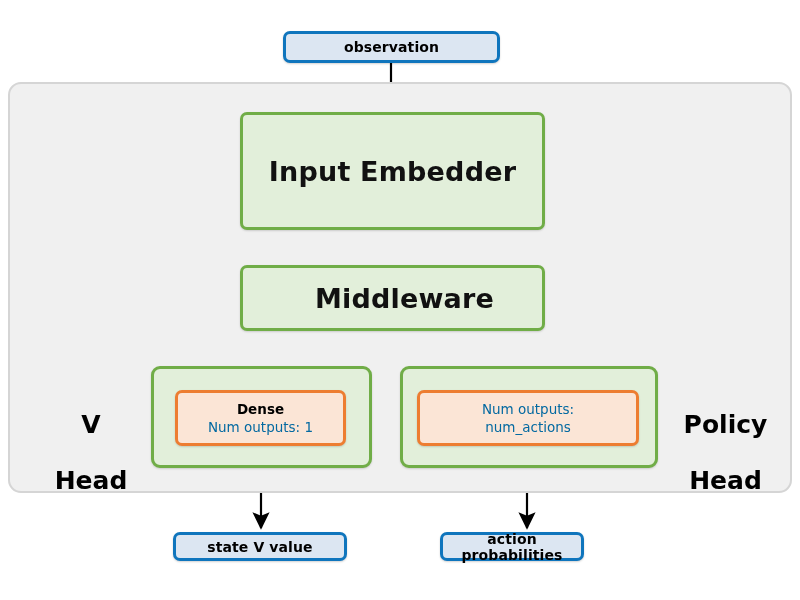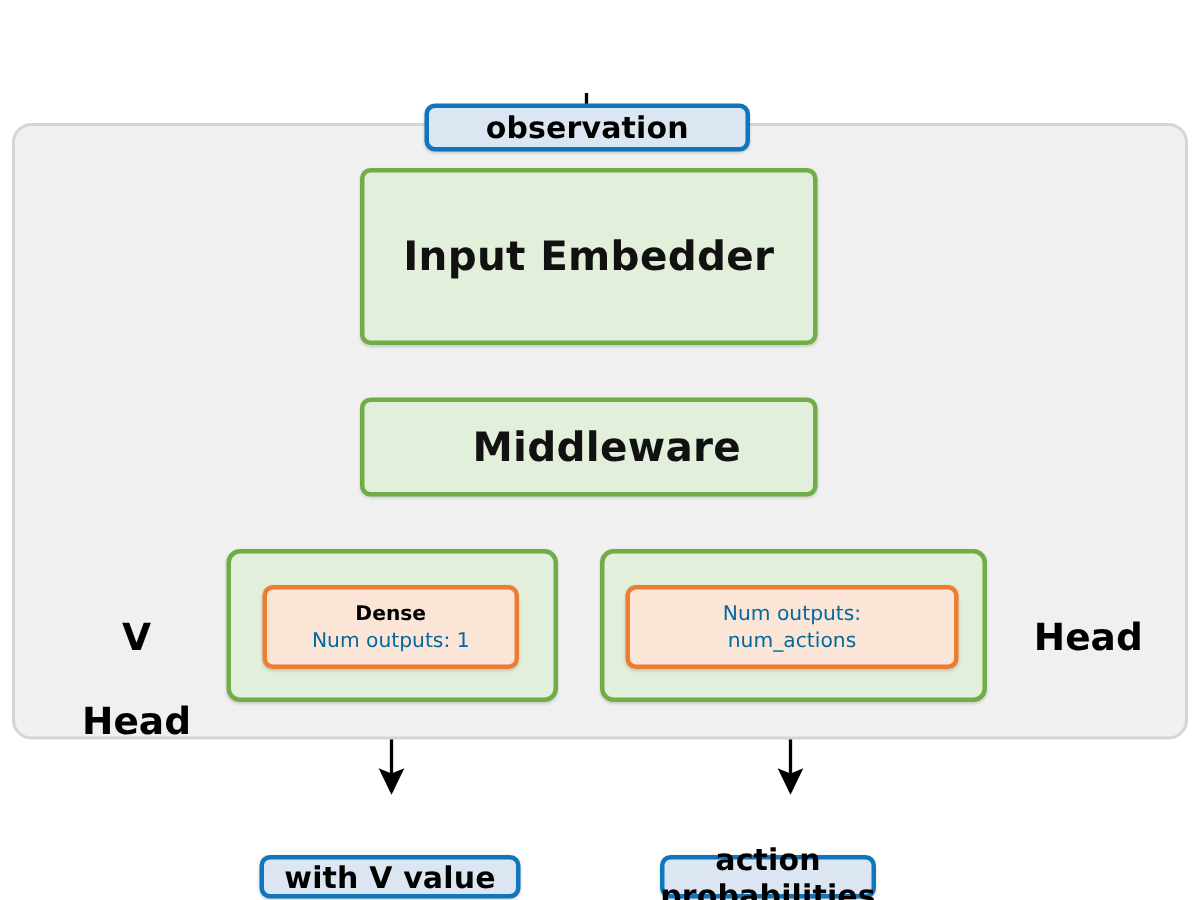--- a/index.html
+++ b/index.html
@@ -30,25 +30,24 @@
     justify-content: center;
     text-align: center;
     color: #000000;
   }
 
   
   .io-node {
     border: 3px solid #0f75bd;
     background: #dce6f2;
     border-radius: 7px;
-    font-size: 20px;
+    font-size: 14px;
     font-weight: bold;
     letter-spacing: 0.1px;
     box-shadow: 0 1px 2px rgba(0,0,0,0.18);
-    margin-top: 38px;
   }
 
   
   .green-node {
     border: 3px solid #70ad47;
     background: #e2efda;
     border-radius: 7px;
     box-shadow: 0 1px 2px rgba(0,0,0,0.15);
   }
   .green-node .big-label {
@@ -139,20 +138,21 @@
 </svg>
 
 <div id="outer-group"></div>
 
 <div class="side-label" style="left:36px; top:383px; width:110px;">
   <div>V</div>
   <div>Head</div>
 </div>
 
 <div class="side-label" style="left:663px; top:383px; width:125px;">
+  <div>Policy</div>
   <div>Head</div>
 </div>
 
 <div class="node io-node" style="left:283px; top:31px; width:217px; height:32px;">
   <span>observation</span>
 </div>
 
 <div class="node green-node" style="left:240px; top:112px; width:305px; height:118px;justify-content:center;">
   <span class="big-label">Input Embedder</span>
 </div>
@@ -168,18 +168,18 @@
   <span class="sub">Num outputs: 1</span>
 </div>
 
 <div class="head-group" style="left:400px; top:366px; width:258px; height:102px;"></div>
 
 <div class="node orange-node" style="left:417px; top:390px; width:222px; height:56px;">
   <span class="sub">Num outputs: num_actions</span>
 </div>
 
 <div class="node io-node" style="left:173px; top:532px; width:174px; height:29px;">
-  <span>with V value</span>
+  <span>state V value</span>
 </div>
 
 <div class="node io-node" style="left:440px; top:532px; width:144px; height:29px;">
   <span>action probabilities</span>
 </div>
 
 </body></html>

